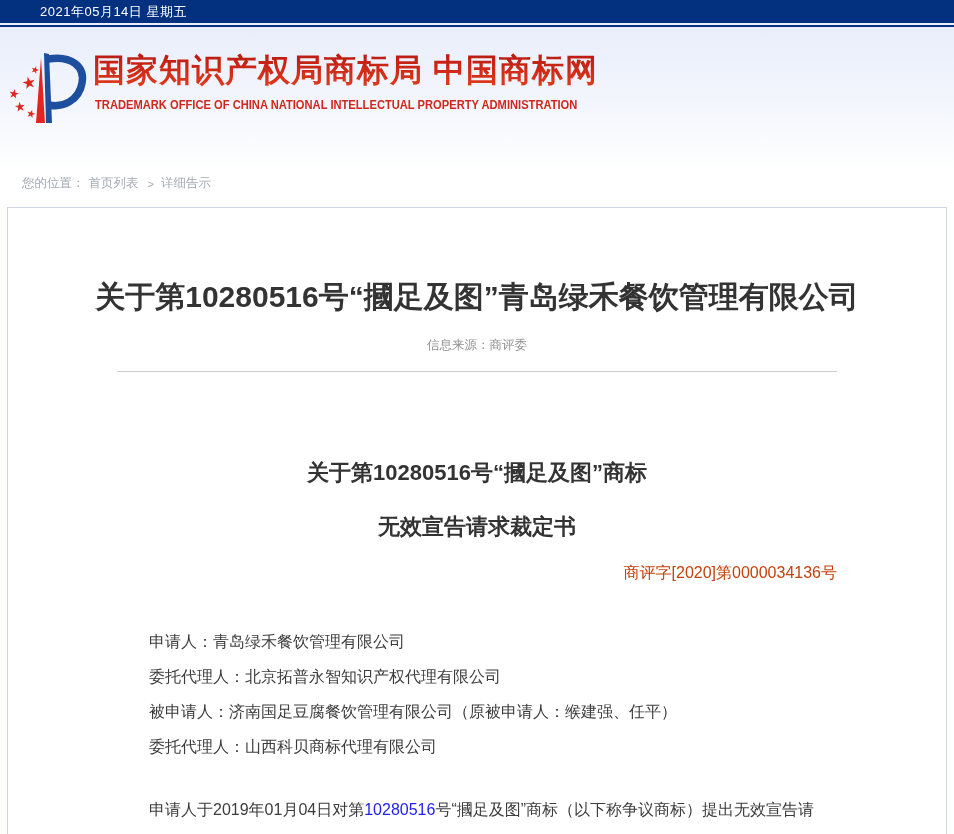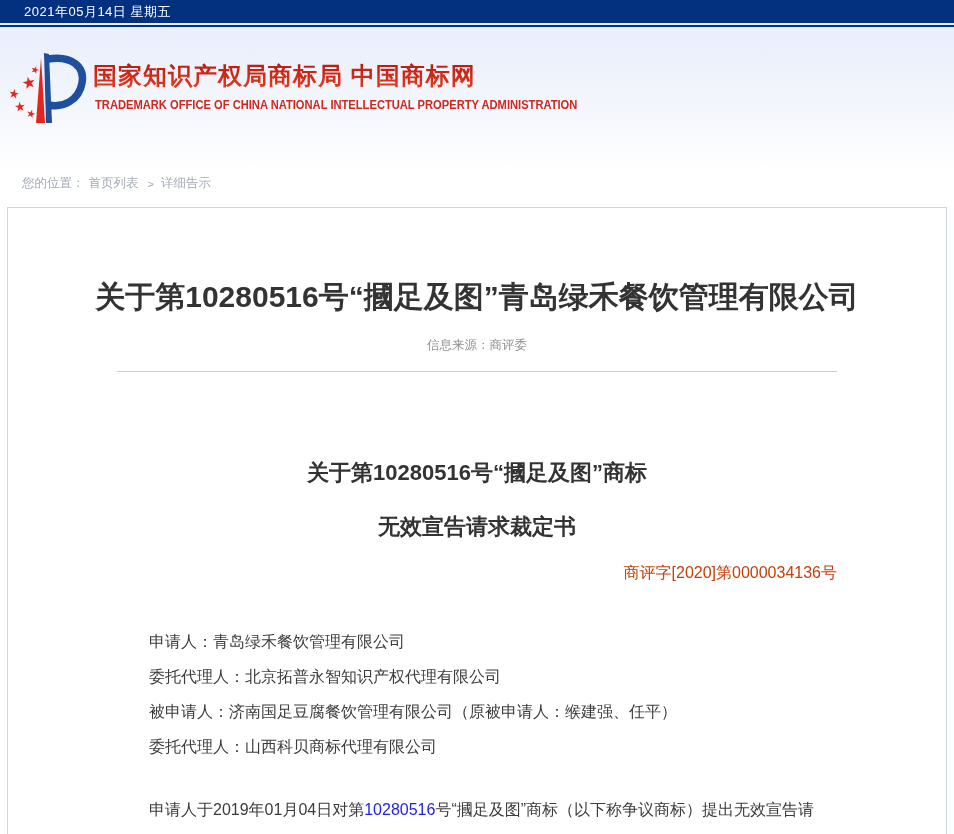--- a/index.html
+++ b/index.html
@@ -1,29 +1,29 @@
 <!DOCTYPE html>
 <html><head>
 <meta charset="utf-8">
 <style>
   * { margin:0; padding:0; box-sizing:border-box; }
   html,body { width:954px; height:834px; overflow:hidden; background:#fff;
     font-family:"Liberation Sans","DejaVu Sans",sans-serif; }
 
   
   .topbar { height:23px; background:#033180; color:#ffffff; font-size:13px;
-    display:flex; align-items:center; padding-left:24px; letter-spacing:.5px; }
+    display:flex; align-items:center; padding-left:40px; letter-spacing:.5px; }
   .topbar-sep-light { height:2px; background:#e9eefb; }
   .topbar-sep-dark  { height:2px; background:#033180; }
 
   
   .header { position:relative; height:143px;
     background:linear-gradient(180deg,#e9eefb 0%,#f3f6fc 55%,#ffffff 100%); }
   .logo { position:absolute; left:4px; top:24px; width:90px; height:80px; }
-  .site-title { position:absolute; left:93px; top:33px; font-size:24px; font-weight:bold;
+  .site-title { position:absolute; left:93px; top:22px; font-size:32px; font-weight:bold;
     color:#d0281c; letter-spacing:1px; white-space:nowrap;
     background:linear-gradient(180deg,#b51610,#e8401f);
     -webkit-background-clip:text; background-clip:text; -webkit-text-fill-color:transparent; }
   .site-subtitle { position:absolute; left:95px; top:71px; font-size:12px; font-weight:bold;
     color:#d0281c; white-space:nowrap; display:inline-block;
     transform:scaleX(.93); transform-origin:left center; letter-spacing:0; }
 
   
   .breadcrumb { height:27px; display:flex; align-items:center; padding-left:22px;
     font-size:12.5px; color:#a3a9b4; background:#fff; }

